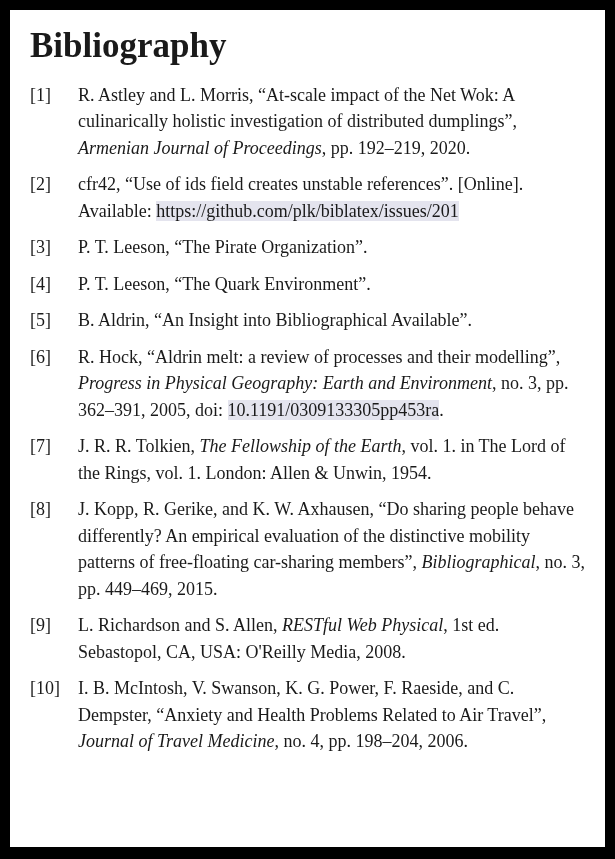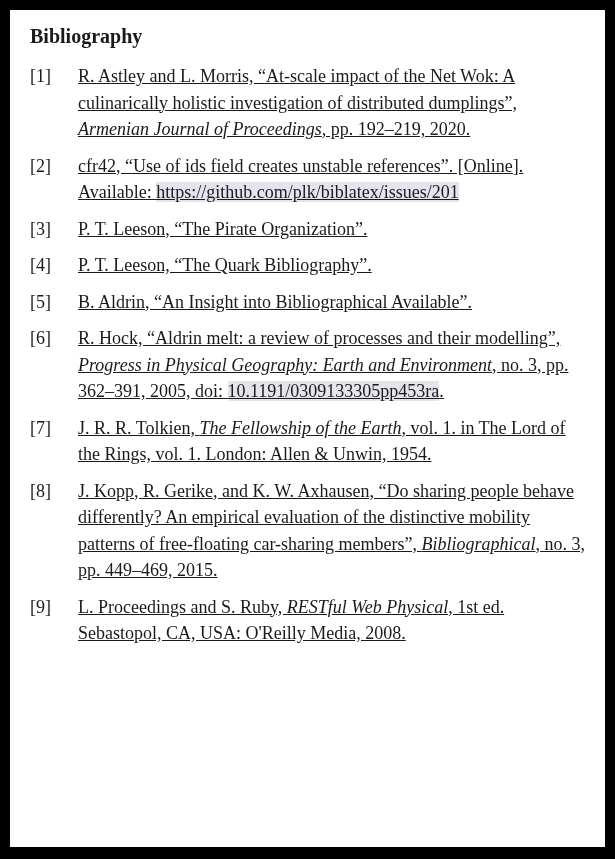--- a/index.html
+++ b/index.html
@@ -25,21 +25,21 @@
     top: 10px;
     width: 595px;
     height: 837px;
     background: var(--page-bg, #ffffff);
     box-sizing: border-box;
     padding: 14px 20px 0 20px;
     overflow: hidden;
     color: var(--text, #1a1a1a);
   }
   .page-title {
-    font-size: 20px;
+    font-size: 35px;
     font-weight: bold;
     margin: 0 0 14px 0;
     line-height: 1.25;
     color: var(--text, #1a1a1a);
   }
   .ref-list {
     margin: 0;
     padding: 0;
   }
   .ref {
@@ -49,21 +49,20 @@
     font-size: 18px;
     line-height: 26.5px;
   }
   .ref-num {
     flex: 0 0 48px;
     width: 48px;
   }
   .ref-body {
     flex: 1 1 auto;
     min-width: 0;
-    text-decoration: underline;
   }
   .seg-plain { font-style: normal; }
   .seg-italic { font-style: italic; }
   .seg-link {
     background: var(--link-highlight, #e4e4ee);
     white-space: nowrap;
   }
 </style>
 </head>
 <body>
@@ -79,37 +78,41 @@
         <div class="ref">
           <span class="ref-num">[2]</span>
           <span class="ref-body"><span class="seg-plain">cfr42, “Use of ids field creates unstable references”. [Online]. Available: </span><span class="seg-link">https://github.com/plk/biblatex/issues/201</span></span>
         </div>
         <div class="ref">
           <span class="ref-num">[3]</span>
           <span class="ref-body"><span class="seg-plain">P. T. Leeson, “The Pirate Organization”.</span></span>
         </div>
         <div class="ref">
           <span class="ref-num">[4]</span>
-          <span class="ref-body"><span class="seg-plain">P. T. Leeson, “The Quark Bibliography”.</span></span>
+          <span class="ref-body"><span class="seg-plain">P. T. Leeson, “The Quark Environment”.</span></span>
         </div>
         <div class="ref">
           <span class="ref-num">[5]</span>
           <span class="ref-body"><span class="seg-plain">B. Aldrin, “An Insight into Bibliographical Available”.</span></span>
         </div>
         <div class="ref">
           <span class="ref-num">[6]</span>
           <span class="ref-body"><span class="seg-plain">R. Hock, “Aldrin melt: a review of processes and their modelling”, </span><span class="seg-italic">Progress in Physical Geography: Earth and Environment</span><span class="seg-plain">, no. 3, pp. 362–391, 2005, doi: </span><span class="seg-link">10.1191/0309133305pp453ra</span><span class="seg-plain">.</span></span>
         </div>
         <div class="ref">
           <span class="ref-num">[7]</span>
           <span class="ref-body"><span class="seg-plain">J. R. R. Tolkien, </span><span class="seg-italic">The Fellowship of the Earth</span><span class="seg-plain">, vol. 1. in The Lord of the Rings, vol. 1. London: Allen &amp; Unwin, 1954.</span></span>
         </div>
         <div class="ref">
           <span class="ref-num">[8]</span>
           <span class="ref-body"><span class="seg-plain">J. Kopp, R. Gerike, and K. W. Axhausen, “Do sharing people behave differently? An empirical evaluation of the distinctive mobility patterns of free-floating car-sharing members”, </span><span class="seg-italic">Bibliographical</span><span class="seg-plain">, no. 3, pp. 449–469, 2015.</span></span>
         </div>
         <div class="ref">
           <span class="ref-num">[9]</span>
-          <span class="ref-body"><span class="seg-plain">L. Proceedings and S. Ruby, </span><span class="seg-italic">RESTful Web Physical</span><span class="seg-plain">, 1st ed. Sebastopol, CA, USA: O'Reilly Media, 2008.</span></span>
+          <span class="ref-body"><span class="seg-plain">L. Richardson and S. Allen, </span><span class="seg-italic">RESTful Web Physical</span><span class="seg-plain">, 1st ed. Sebastopol, CA, USA: O'Reilly Media, 2008.</span></span>
+        </div>
+        <div class="ref">
+          <span class="ref-num">[10]</span>
+          <span class="ref-body"><span class="seg-plain">I. B. McIntosh, V. Swanson, K. G. Power, F. Raeside, and C. Dempster, “Anxiety and Health Problems Related to Air Travel”, </span><span class="seg-italic">Journal of Travel Medicine</span><span class="seg-plain">, no. 4, pp. 198–204, 2006.</span></span>
         </div>
       </div>
   </div>
 </div>
 
 </body></html>

